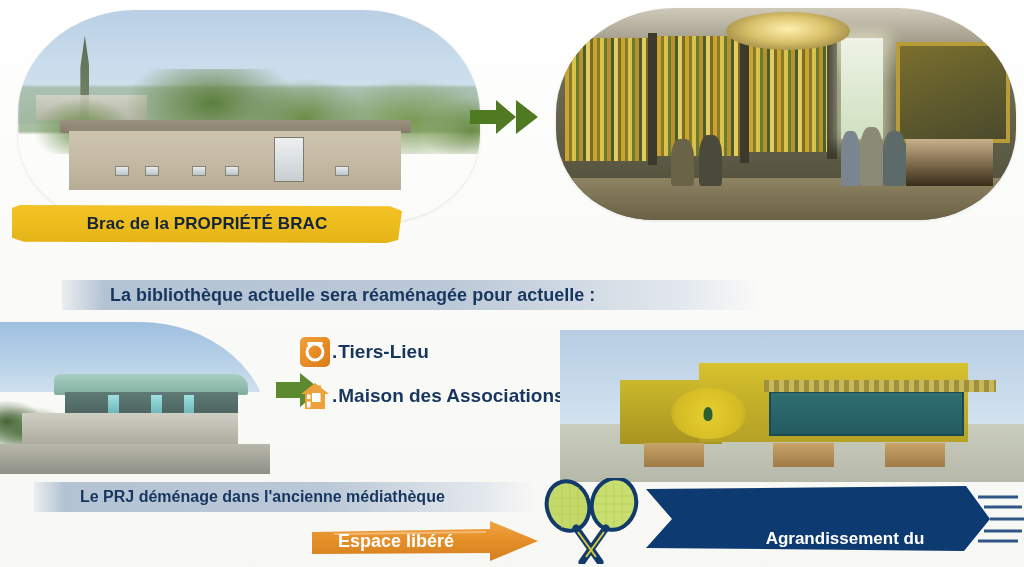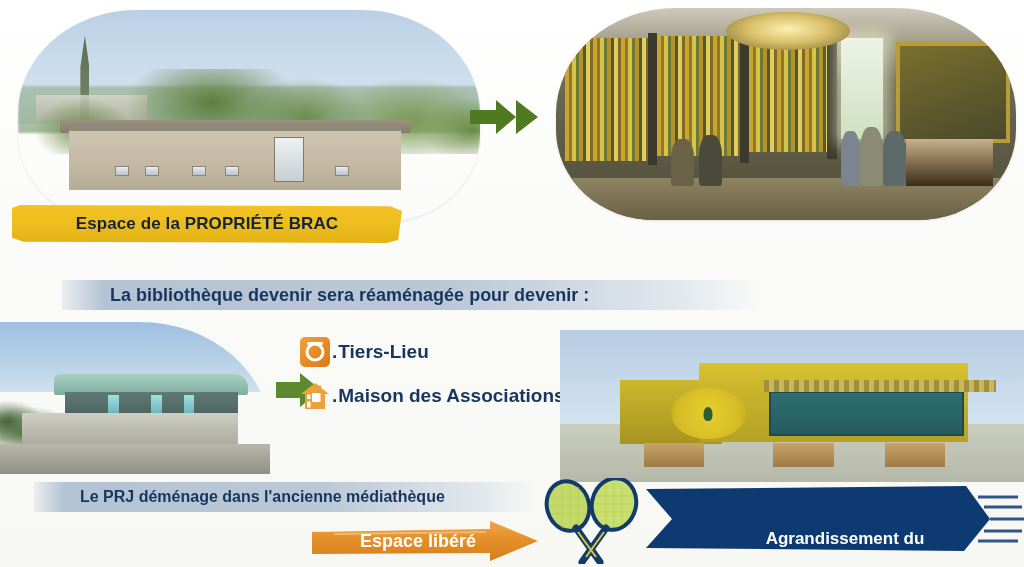--- a/index.html
+++ b/index.html
@@ -191,21 +191,21 @@
     left:34px;top:482px;width:500px;height:30px;
     background:linear-gradient(90deg,rgba(190,202,216,.20) 0%,rgba(176,192,209,.95) 6%,
       rgba(183,197,213,.95) 58%,rgba(207,217,229,.50) 90%,rgba(223,230,238,0) 100%);
   }
   #bot-band .lbl{position:absolute;left:46px;top:50%;transform:translateY(-50%);
     color:#16365f;font-weight:bold;font-size:16px;}
 
   
   #orange-arrow{left:310px;top:520px;width:230px;height:42px;}
   #orange-arrow .lbl{position:absolute;left:28px;right:42px;top:50%;transform:translateY(-50%);
-    text-align:center;color:#ffffff;font-weight:bold;font-size:18px;}
+    color:#ffffff;font-weight:bold;font-size:18px;}
 
   
   #rackets{left:528px;top:478px;width:128px;height:86px;}
 
   
   #blue-ribbon{left:646px;top:485px;width:378px;height:68px;}
   #blue-ribbon .lbl1{position:absolute;left:60px;right:40px;top:12px;text-align:center;
     color:#ffffff;font-size:17px;font-weight:600;margin-top:32px;}
   #blue-ribbon .lbl2{position:absolute;left:60px;right:40px;top:33px;text-align:center;
     color:#ffffff;font-size:20px;font-weight:bold;letter-spacing:.3px;}
@@ -227,21 +227,21 @@
       <div class="tl-win" style="left:23%"></div>
       <div class="tl-win" style="left:37%"></div>
       <div class="tl-win" style="left:47%"></div>
       <div class="tl-win" style="left:80%"></div>
     </div>
     <div id="tl-door"></div>
     <div id="tl-hedge"></div>
   </div>
 
   <div id="yellow-banner" class="abs">
-    <div class="lbl caption-text">Espace de la PROPRIÉTÉ BRAC</div>
+    <div class="lbl caption-text">Brac de la PROPRIÉTÉ BRAC</div>
   </div>
 
   <div id="top-arrow" class="abs">
     <svg width="72" height="42" viewBox="0 0 72 42">
       <path d="M0 14 H26 V4 L46 21 L26 38 V28 H0 Z" fill="#4f7a22"></path>
       <path d="M46 4 L68 21 L46 38 Z" fill="#4f7a22"></path>
     </svg>
   </div>
 
   <div id="top-right-photo" class="photo">
@@ -259,21 +259,21 @@
     <div id="tr-fire"></div>
     <div class="person" style="left:25%;top:62%;width:5%;height:22%;background:#6b6348"></div>
     <div class="person" style="left:31%;top:60%;width:5%;height:24%;background:#4a4a3a"></div>
     <div class="person" style="left:66%;top:56%;width:5%;height:28%;background:#8b8a74"></div>
     <div class="person" style="left:71%;top:58%;width:5%;height:26%;background:#5d6a6a"></div>
     <div class="person" style="left:62%;top:58%;width:4%;height:26%;background:#7a8590"></div>
   </div>
 
 
   <div id="mid-band" class="abs">
-    <div class="lbl caption-text">La bibliothèque devenir sera réaménagée pour devenir :</div>
+    <div class="lbl caption-text">La bibliothèque actuelle sera réaménagée pour actuelle :</div>
   </div>
 
   <div id="mid-left-photo" class="photo">
     <div id="ml-sky"></div>
     <div id="ml-green"></div>
     <div id="ml-roof"></div>
     <div id="ml-body"></div>
     <div class="ml-gl" style="left:40%"></div>
     <div class="ml-gl" style="left:56%"></div>
     <div class="ml-gl" style="left:68%"></div>

